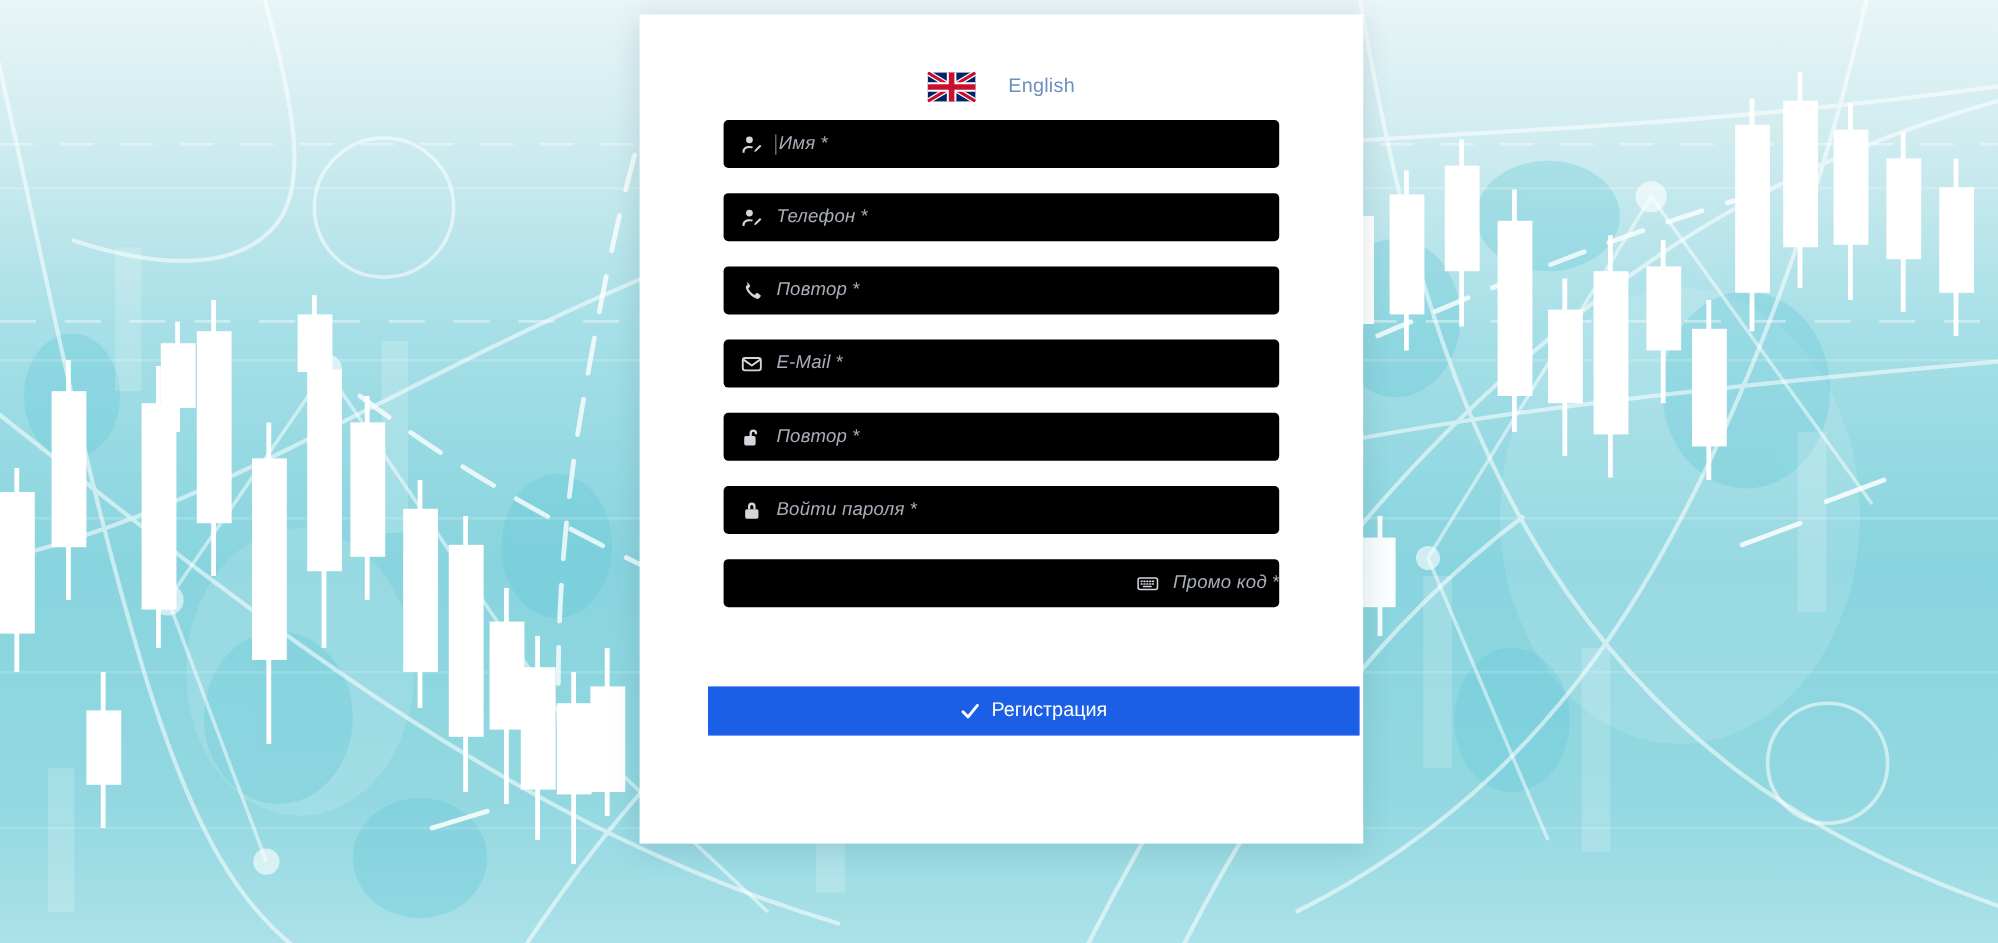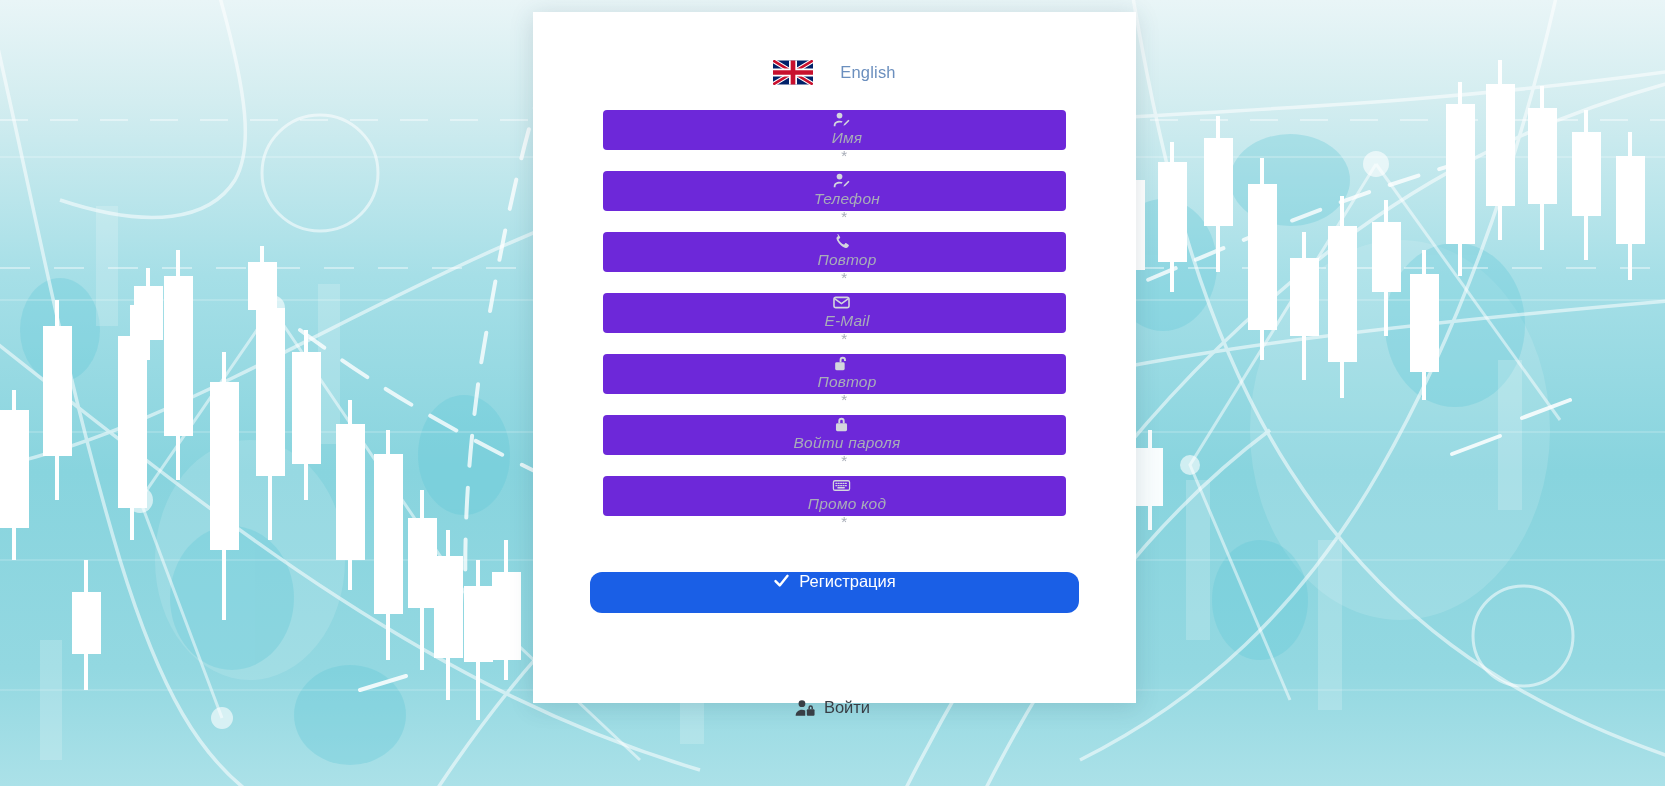--- a/index.html
+++ b/index.html
@@ -28,72 +28,71 @@
     left: 533px; top: 12px;
     width: 603px; height: 691px;
     background: #ffffff;
     box-shadow: 0 3px 22px rgba(40,80,95,0.17);
     padding: 48px 70px 0 70px;
   }
 
   
   .lang-row {
     display: flex; align-items: center; justify-content: center;
-    gap: 27px; margin-bottom: 25px;
+    gap: 27px; margin-bottom: 15px;
   }
   .flag-icon {
     width: 40px; height: 25px; display: block; border-radius: 1px;
   }
   .lang-label {
     font-size: 16.5px; color: #6b8fbe; letter-spacing: .2px;
   }
 
   
   .field {
     position: relative;
     height: 40px;
-    background: #6d28d9;
+    background: #000000;
     border-radius: 4px;
     margin-bottom: 21px;
     display: flex; align-items: center;
     padding-left: 14px;
-    flex-direction: column;
   }
   .field-icon {
     width: 19px; height: 19px; flex: 0 0 19px;
     color: #d3d6dd;
     display: flex; align-items: center; justify-content: center;
   }
   .field-icon svg { width: 19px; height: 19px; display: block; }
   .caret {
     width: 1px; height: 17px; background: #7c8391;
     margin-left: 10px; margin-right: -9px;
   }
   .field-placeholder {
     margin-left: 11px;
     font-size: 15.5px;
     font-style: italic;
     color: #a8adb8;
     letter-spacing: .2px;
     white-space: nowrap;
   }
 
-  .promo { margin-bottom: 0; }
+  .promo { margin-bottom: 0; justify-content: flex-end; }
 
   
   .submit-btn {
     position: absolute;
     left: 57px; top: 560px;
-    width: 489px; height: 41px;
+    width: 543px; height: 41px;
     background: #1a5fe6;
-    border: none; border-radius: 12px;
+    border: none; border-radius: 0;
     color: #ffffff;
     font-size: 16.5px;
     font-family: "Liberation Sans", sans-serif;
-    display: flex; align-items: flex-start; justify-content: center;
+    display: flex; align-items: center; justify-content: center;
     gap: 9px;
     cursor: pointer;
   }
   .check-icon { width: 17px; height: 17px; display: block; }
 
   
   .login-link {
     position: absolute;
     left: 0; right: 0; top: 698px;
     display: flex; align-items: center; justify-content: center;
@@ -440,23 +439,14 @@
 
     <button class="submit-btn">
       <svg class="check-icon" viewBox="0 0 24 24" fill="none" stroke="#ffffff" stroke-width="3.4" stroke-linecap="round" stroke-linejoin="round">
         <path d="M3.5 12.8l6 6.2L20.5 5.4"></path>
       </svg>
       <span>Регистрация</span>
     </button>
 
   </section>
 
-  <a class="login-link">
-    <svg class="userlock-icon" viewBox="0 0 26 22" fill="currentColor">
-      <circle cx="8.6" cy="5.6" r="4.2"></circle>
-      <path d="M0.8 20.6c0-4.4 3.5-7.4 7.8-7.4 1.5 0 2.9.35 4.1.98v6.42H0.8z"></path>
-      <rect x="14.6" y="12.6" width="9.6" height="8" rx="1.3"></rect>
-      <path d="M16.6 12.6v-2.1a2.8 2.8 0 0 1 5.6 0v2.1h-1.8v-2.1a1 1 0 0 0-2 0v2.1z"></path>
-    </svg>
-    <span>Войти</span>
-  </a>
 
 </div>
 
 </body></html>

